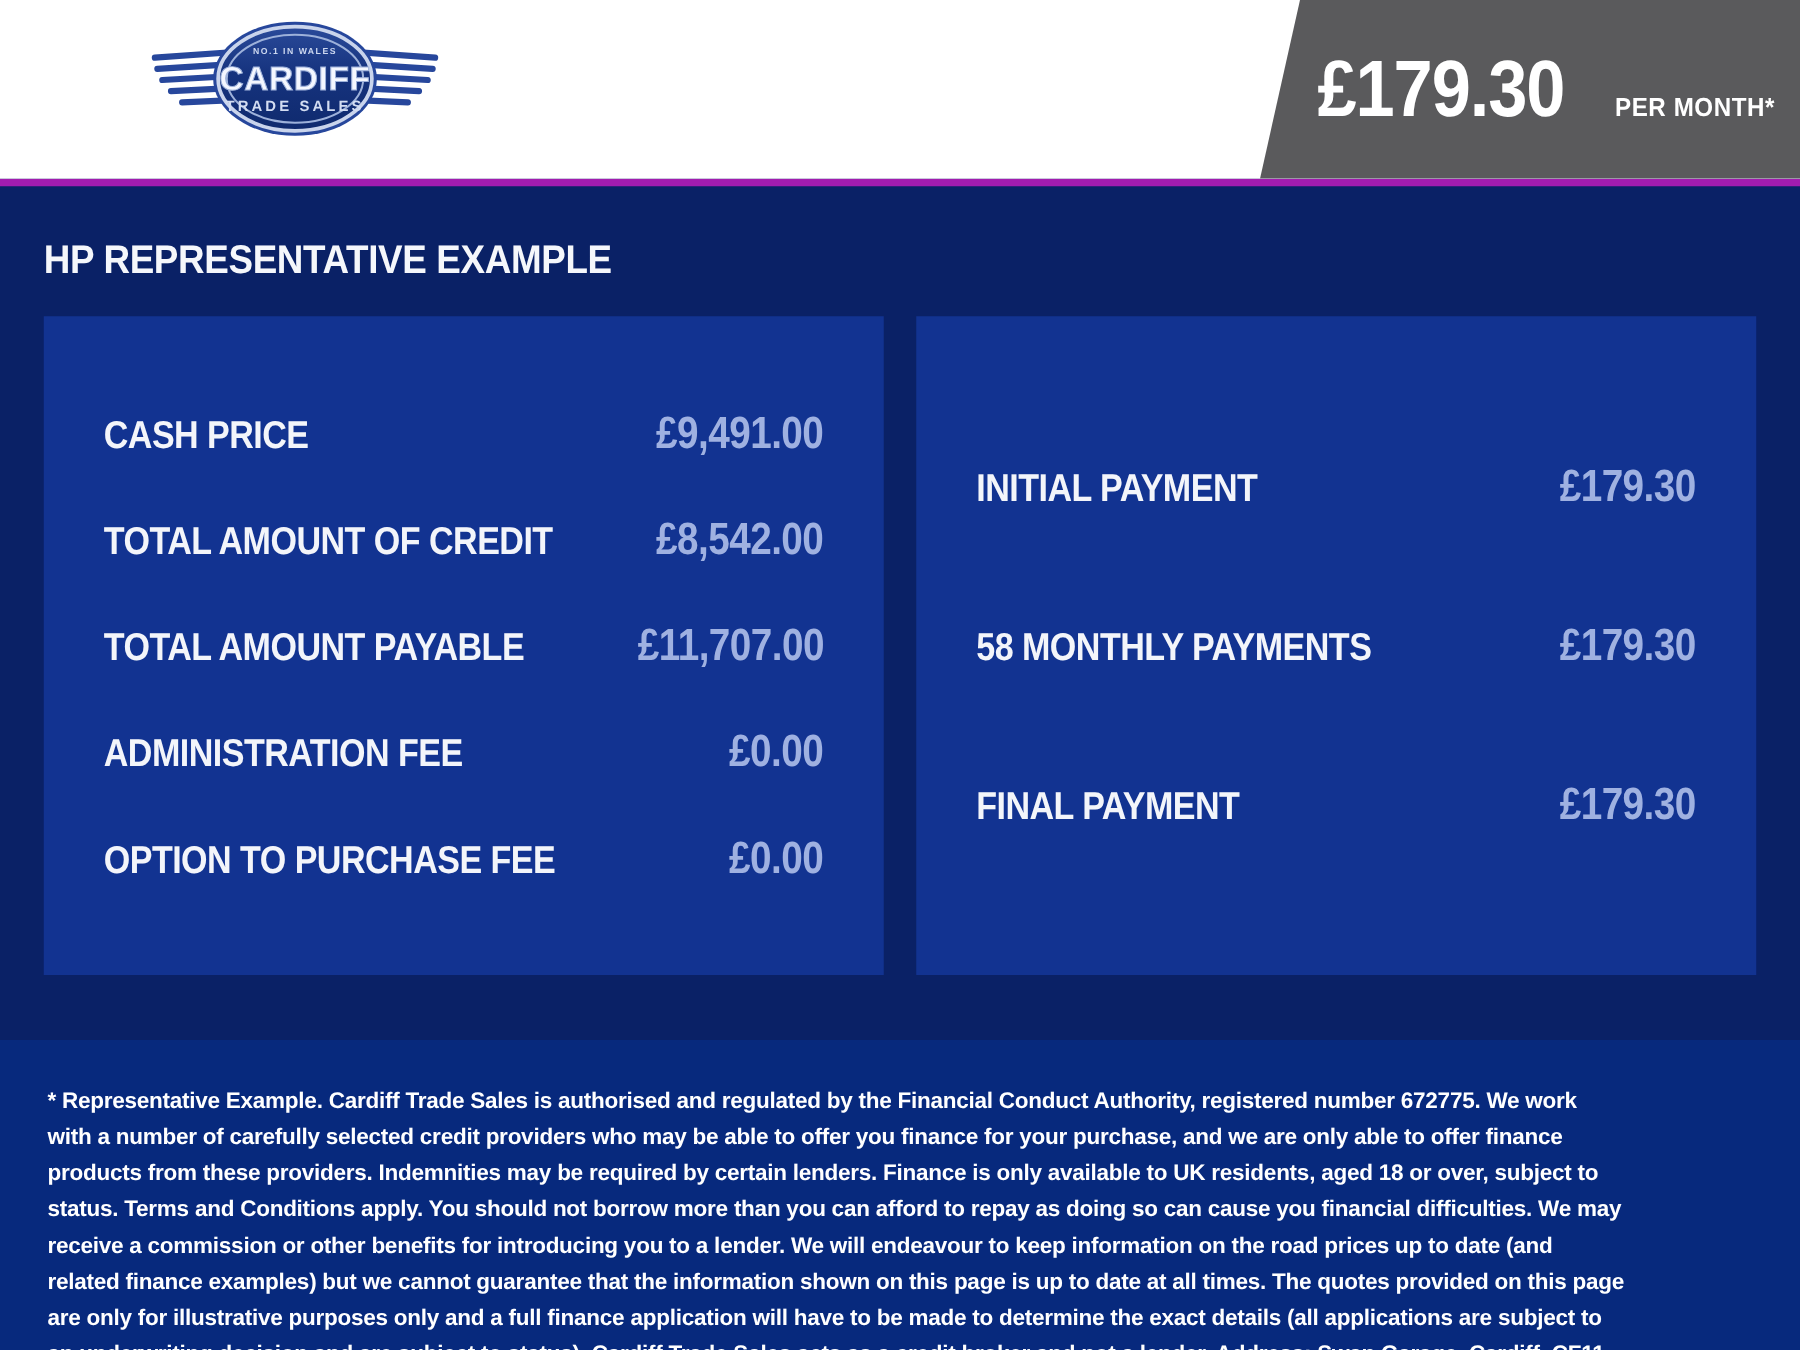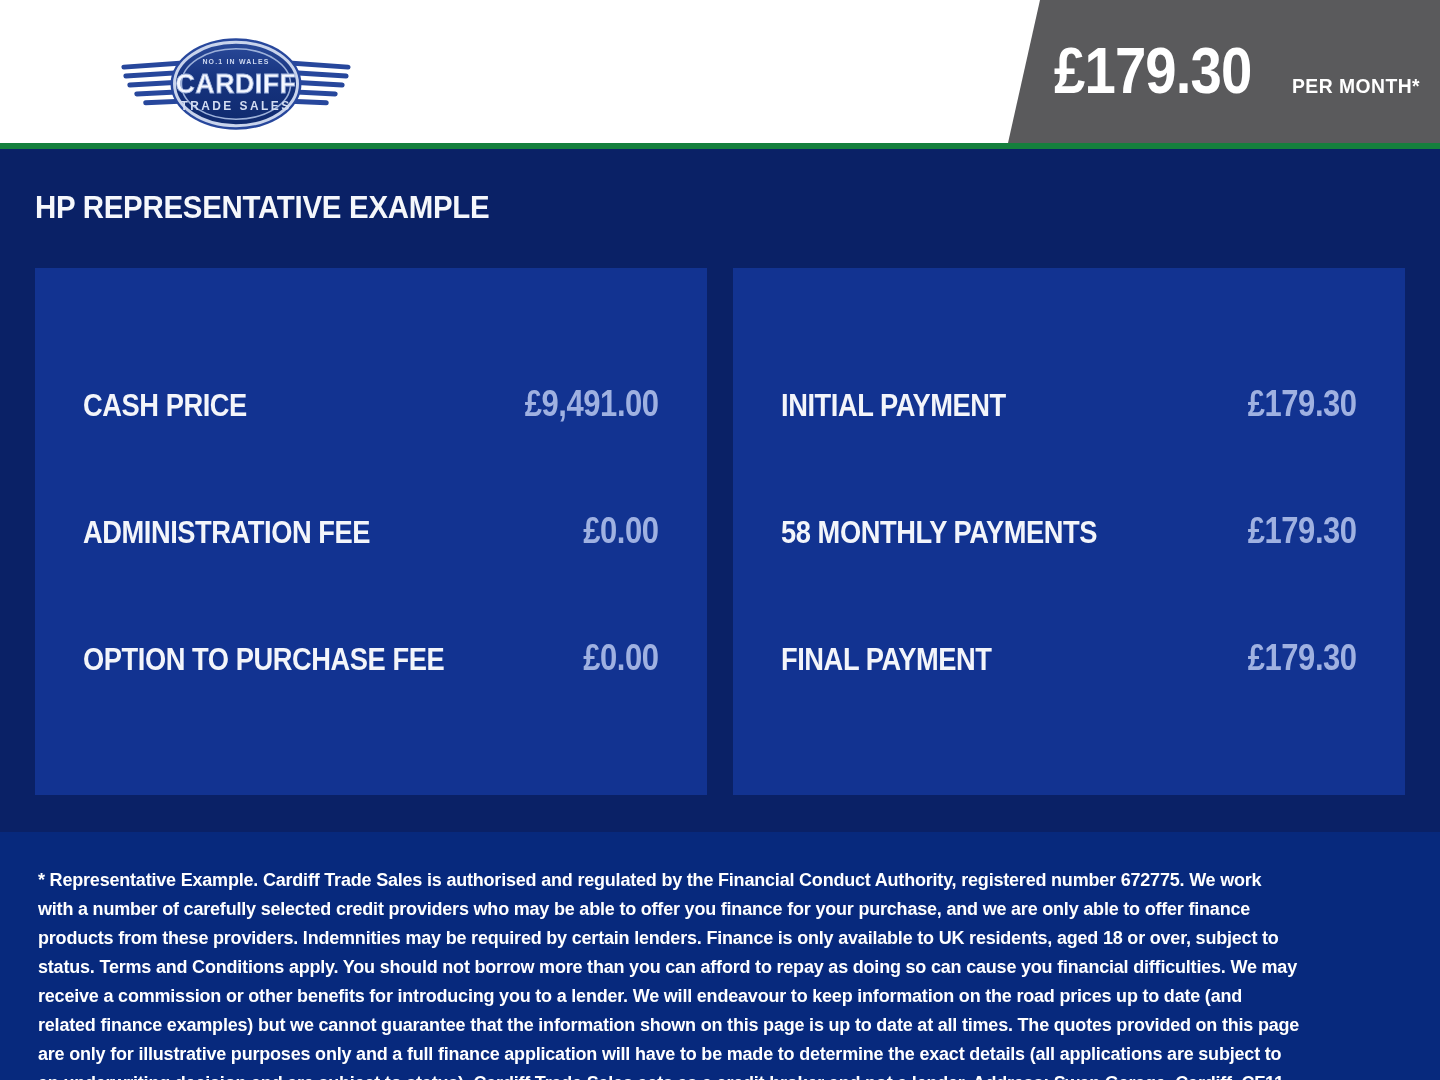--- a/index.html
+++ b/index.html
@@ -15,21 +15,21 @@
   
   .header {
     position: relative;
     width: 100%;
     height: 143px;
     background: #ffffff;
   }
   .logo {
     position: absolute;
     left: 112px;
-    top: 34px;
+    top: 13px;
     width: 248px;
     height: 100px;
   }
   .price-banner {
     position: absolute;
     top: 0;
     right: 0;
     width: 432px;
     height: 143px;
     background: #5a5a5c;
@@ -59,38 +59,38 @@
     margin-left: 14px;
     transform: scaleX(0.92);
     transform-origin: left bottom;
   }
 
   
   .main {
     height: 689px;
     box-sizing: border-box;
     background: #0a2166;
-    border-top: 6px solid #15803d;
+    border-top: 6px solid #a21caf;
     padding: 0 35px;
   }
   .page-title {
     margin: 0;
     padding-top: 42px;
     color: #f5f7fb;
     font-size: 32px;
     font-weight: bold;
     line-height: 1.05;
     letter-spacing: -0.3px;
     transform: scaleX(0.92);
     transform-origin: left top;
   }
   .panels {
     display: flex;
     gap: 26px;
-    margin-top: 43px;
+    margin-top: 28px;
   }
   .panel {
     flex: 1;
     height: 527px;
     box-sizing: border-box;
     background: #123391;
     display: flex;
     flex-direction: column;
     justify-content: space-evenly;
     padding: 30px 48px;
@@ -189,20 +189,28 @@
     <h1 class="page-title">HP REPRESENTATIVE EXAMPLE</h1>
 
     <div class="panels">
 
       <section class="panel">
         <div class="frow">
           <span class="label">CASH PRICE</span>
           <span class="value">£9,491.00</span>
         </div>
         <div class="frow">
+          <span class="label">TOTAL AMOUNT OF CREDIT</span>
+          <span class="value">£8,542.00</span>
+        </div>
+        <div class="frow">
+          <span class="label">TOTAL AMOUNT PAYABLE</span>
+          <span class="value">£11,707.00</span>
+        </div>
+        <div class="frow">
           <span class="label">ADMINISTRATION FEE</span>
           <span class="value">£0.00</span>
         </div>
         <div class="frow">
           <span class="label">OPTION TO PURCHASE FEE</span>
           <span class="value">£0.00</span>
         </div>
       </section>
 
       <section class="panel">

